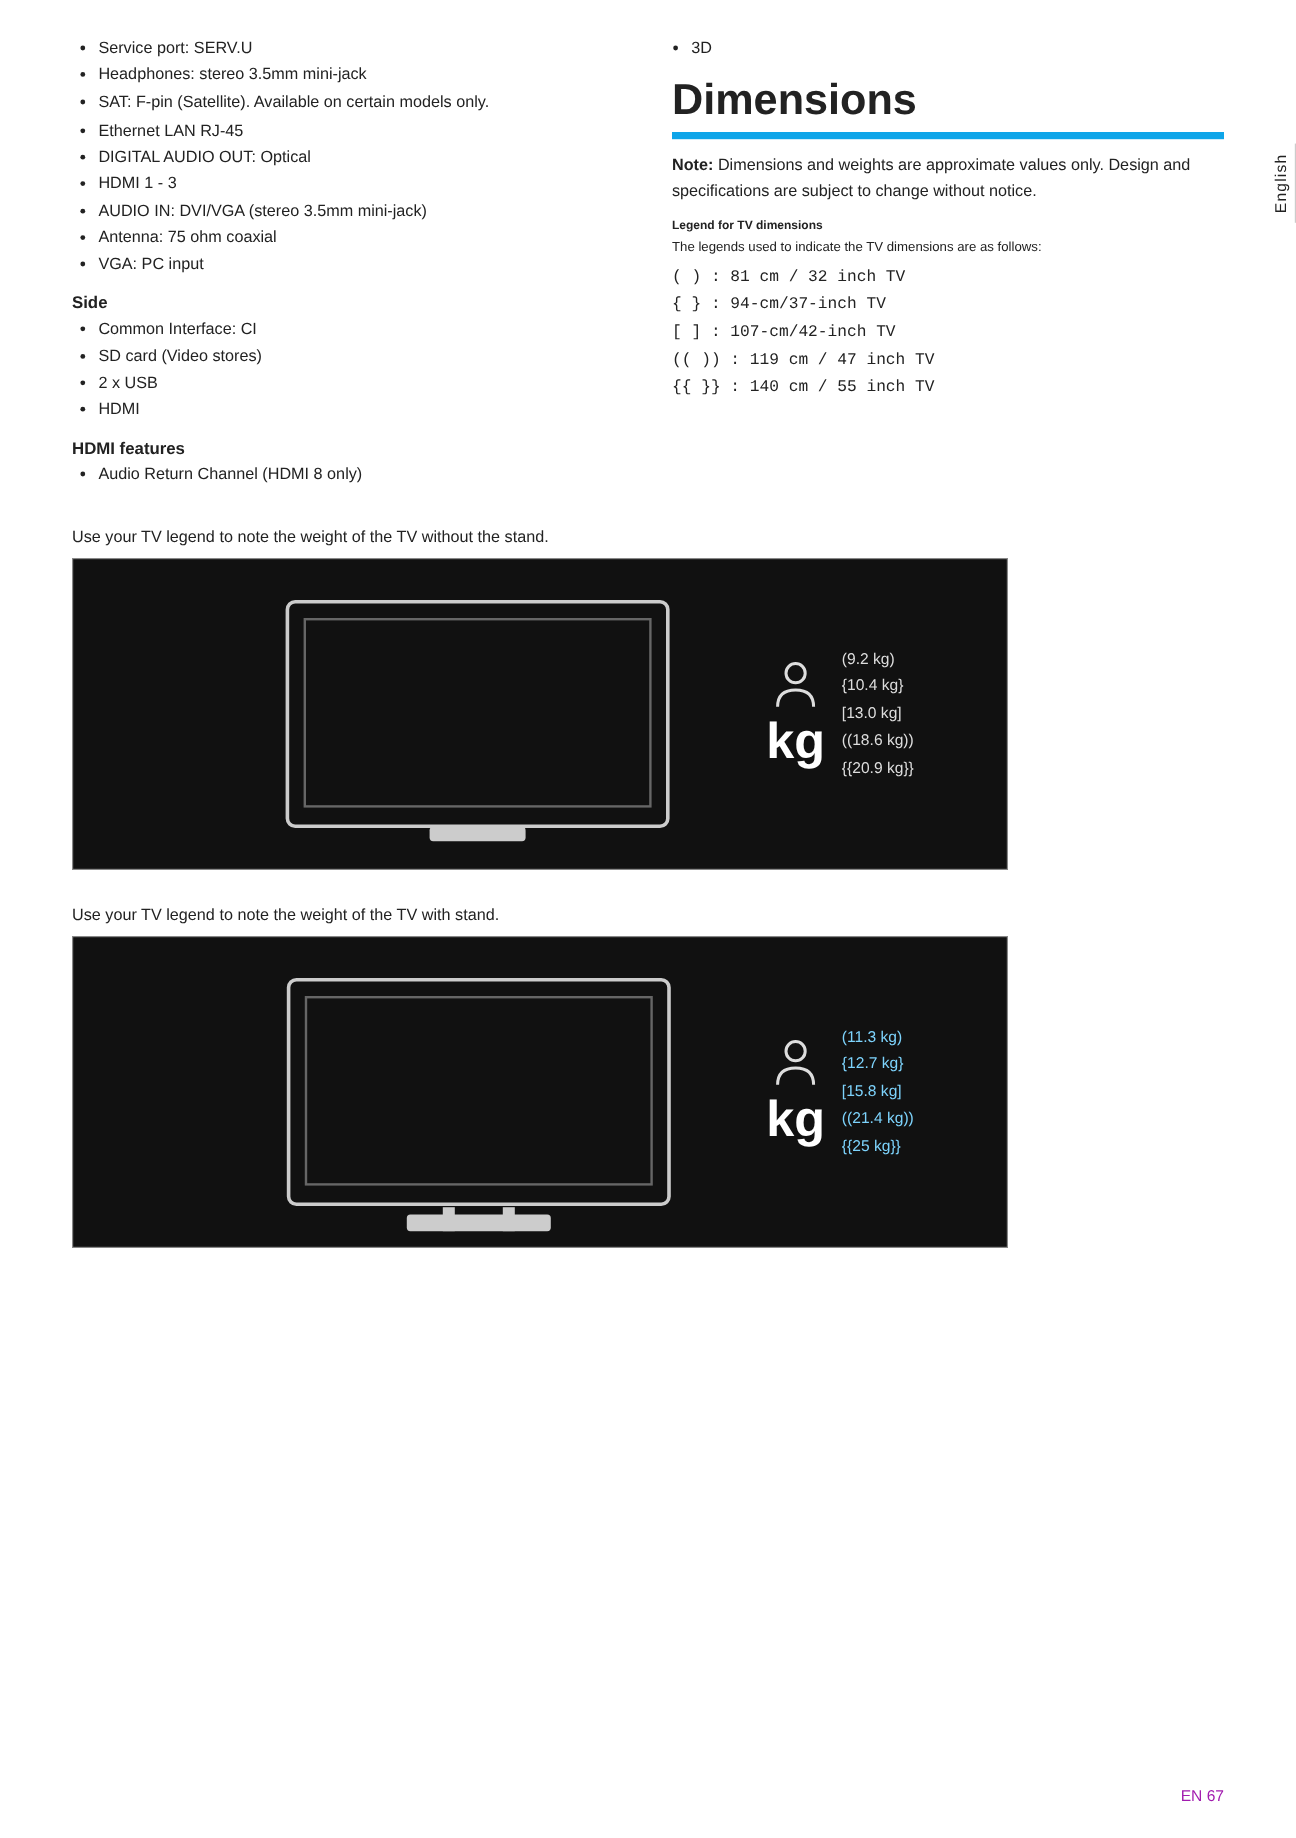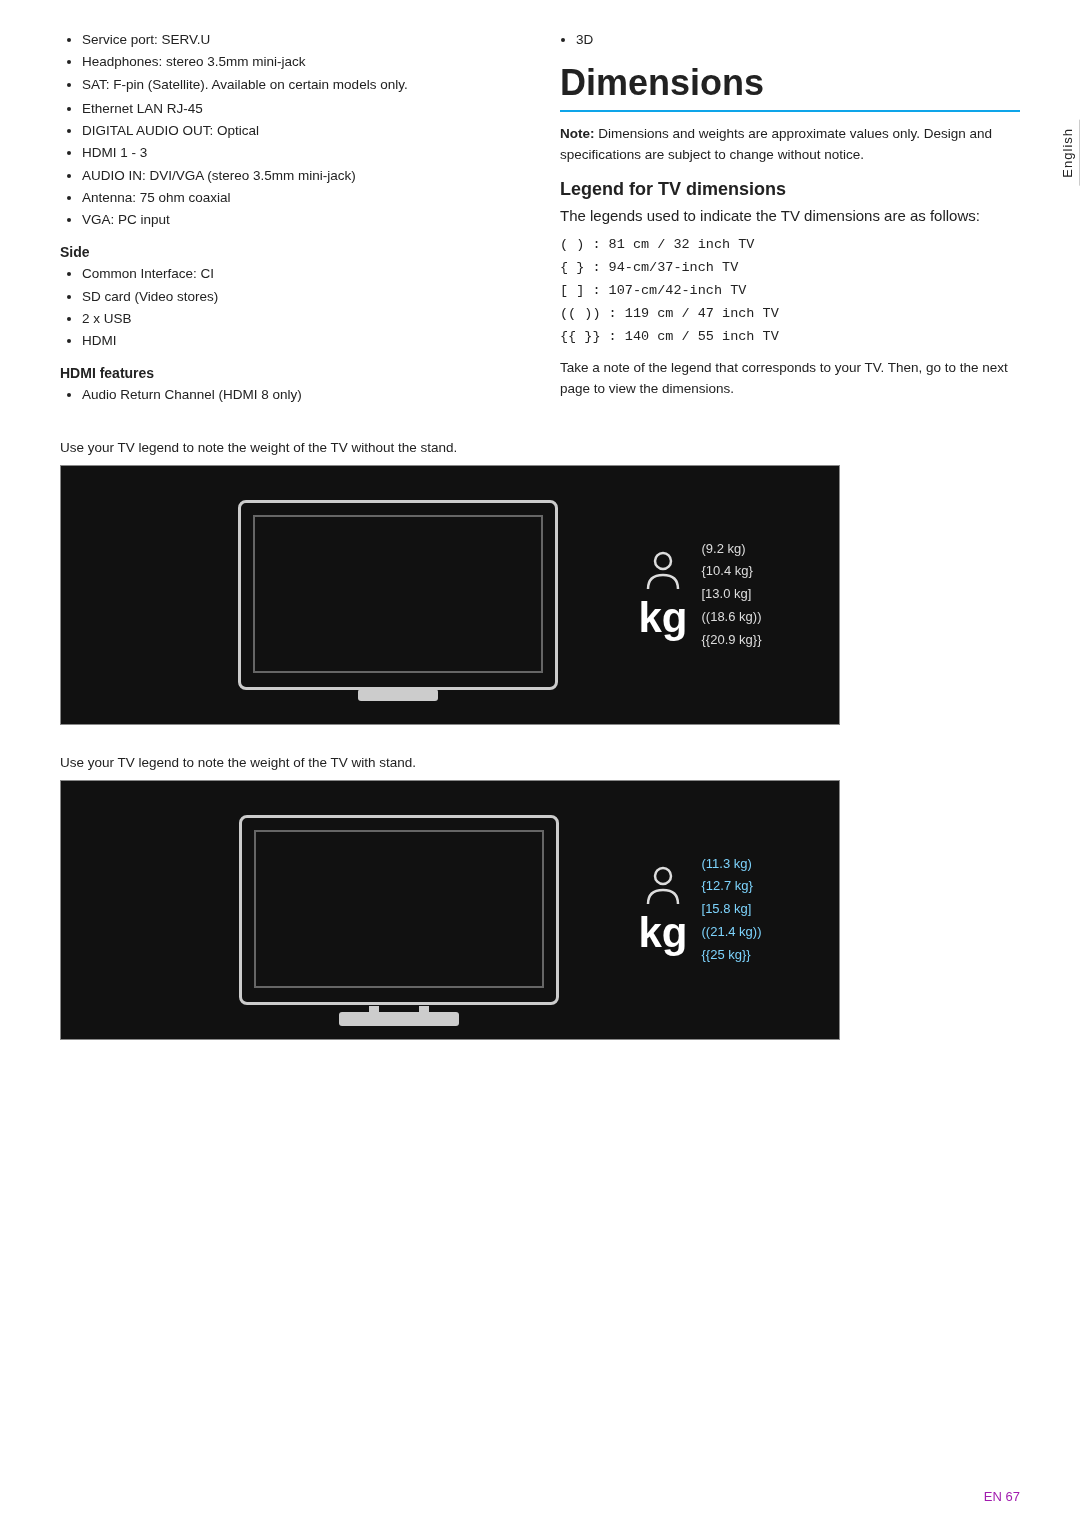--- a/index.html
+++ b/index.html
@@ -54,40 +54,40 @@
       margin-bottom: 4px;
     }
     ul.bullet-list li {
       margin-bottom: 2px;
       font-size: 13.5px;
       line-height: 1.5;
     }
     .dimensions-title {
       font-size: 36px;
       font-weight: bold;
-      border-bottom: 2px solid #0ea5e9;
+      border-bottom: 6px solid #0ea5e9;
       padding-bottom: 6px;
       margin-bottom: 12px;
       margin-top: 8px;
     }
     .note-block {
       font-size: 13.5px;
       line-height: 1.5;
       margin-bottom: 14px;
     }
     .note-block strong {
       font-weight: bold;
     }
     .legend-heading {
       font-weight: bold;
-      font-size: 18px;
+      font-size: 10px;
       margin-bottom: 4px;
     }
     .legend-text {
-      font-size: 15px;
+      font-size: 11px;
       line-height: 1.6;
       margin-bottom: 6px;
     }
     .legend-items {
       font-size: 13.5px;
       line-height: 1.7;
       margin-bottom: 10px;
       font-family: 'Courier New', monospace;
     }
     .take-note {
@@ -200,21 +200,20 @@
       <div class="legend-text">The legends used to indicate the TV dimensions are as follows:</div>
 
       <div class="legend-items">
         <div>( ) : 81 cm / 32 inch TV</div>
         <div>{ } : 94-cm/37-inch TV</div>
         <div>[ ] : 107-cm/42-inch TV</div>
         <div>(( )) : 119 cm / 47 inch TV</div>
         <div>{{ }} : 140 cm / 55 inch TV</div>
       </div>
 
-      <div class="take-note">Take a note of the legend that corresponds to your TV. Then, go to the next page to view the dimensions.</div>
     </div>
   </div>
 
   <div class="weight-note">Use your TV legend to note the weight of the TV without the stand.</div>
 
   <div class="diagram-box">
 
     <div style="display:flex;align-items:center;justify-content:center;width:100%;height:100%;padding:20px;">
       <div style="position:relative;margin-left:40px;">
         <div class="tv-outline">

